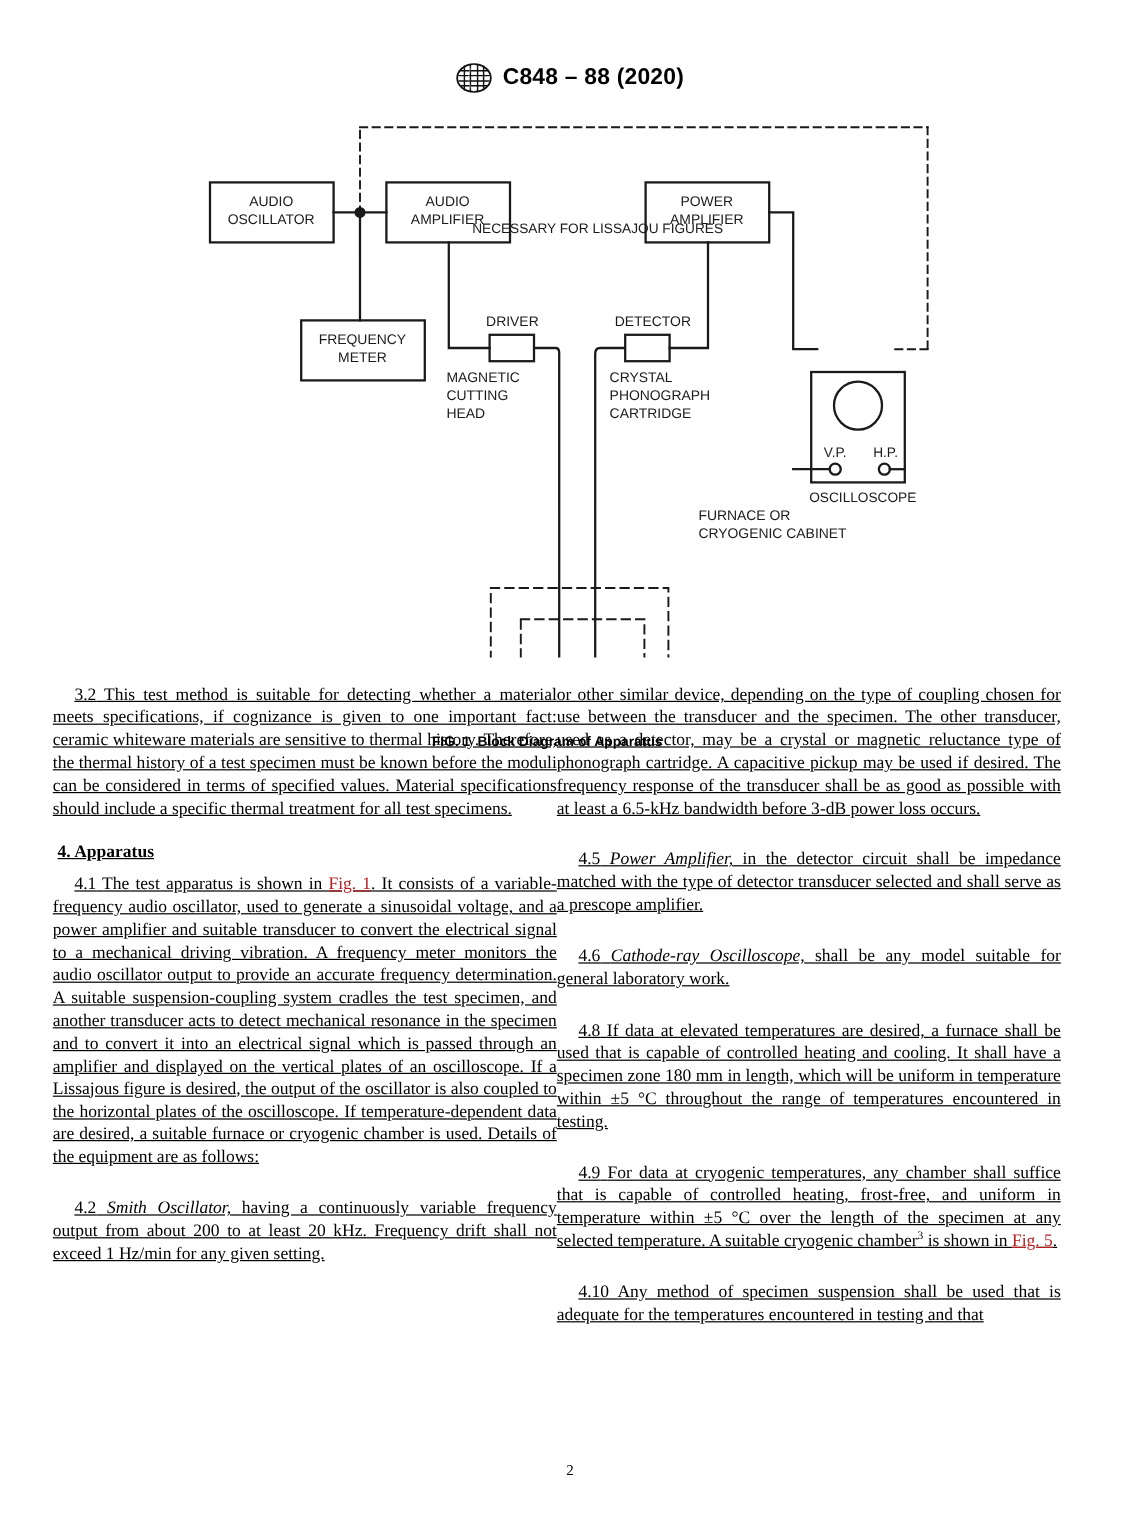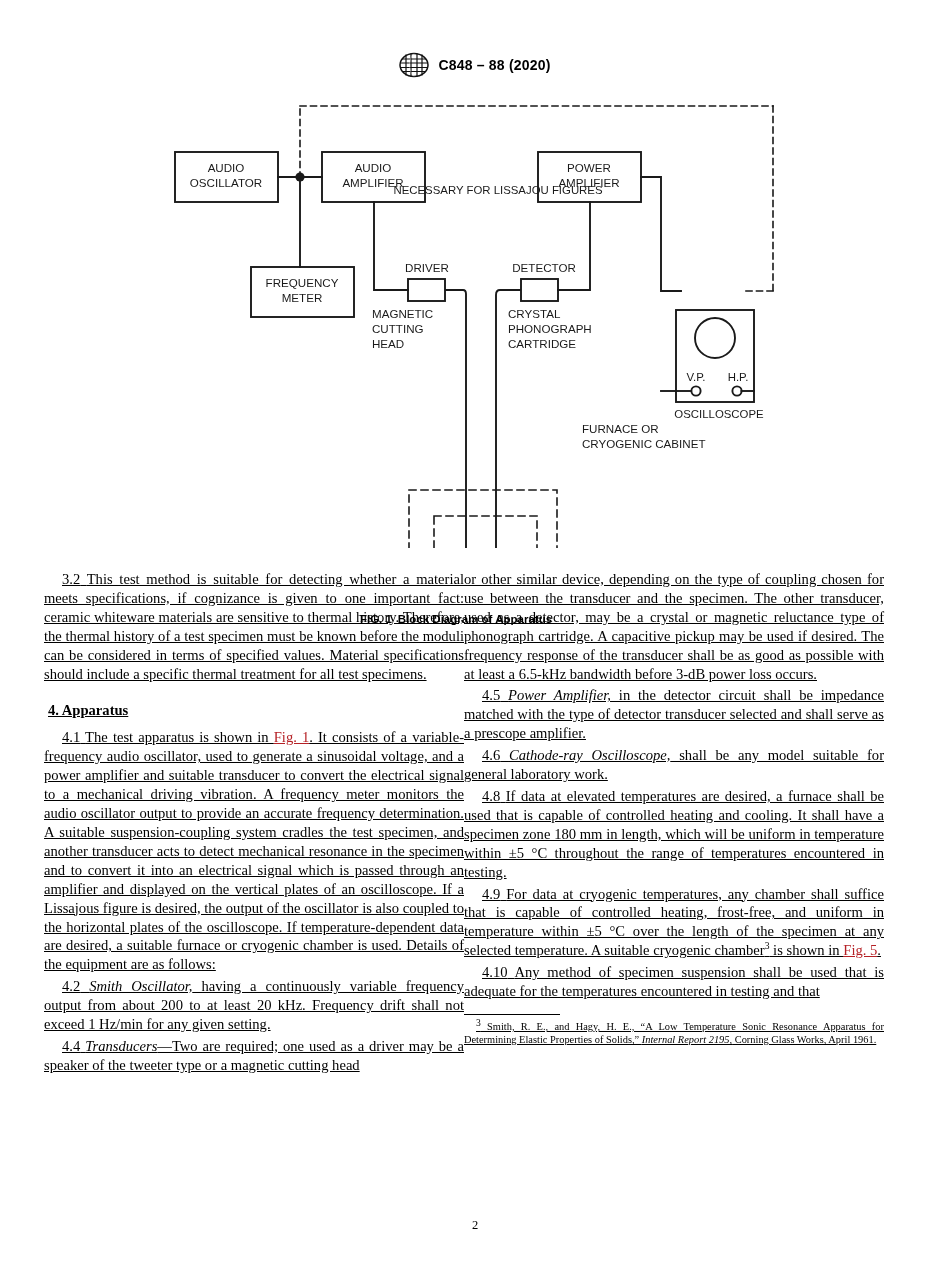--- a/index.html
+++ b/index.html
@@ -14,21 +14,21 @@
   .page { position:absolute; inset:0; }
 
   
   .header {
     position:absolute; top:52px; left:0; width:950px;
     display:flex; align-items:center; justify-content:center; gap:9px;
   }
   .astm-logo { width:30px; height:26px; display:block; }
   .std-desig {
     font-family:"Liberation Sans", sans-serif;
-    font-weight:bold; font-size:14px; letter-spacing:0.2px;
+    font-weight:bold; font-size:19px; letter-spacing:0.2px;
   }
 
   
   .figure { position:absolute; left:0; top:88px; width:950px; height:460px; }
   .fig-svg { display:block; }
   .fig-caption {
     position:absolute; top:525px; left:0; width:912px;
     text-align:center;
     font-family:"Liberation Sans", sans-serif;
     font-weight:bold; font-size:11.5px;
@@ -44,21 +44,21 @@
   .col { width:420px; }
 
   p.para {
     margin:0 0 0 0;
     font-size:14.6px;
     line-height:18.9px;
     text-align:justify;
     text-justify:inter-word;
     hyphens:none;
   }
-  p.para + p.para { margin-top:3px; }
+  p.para + p.para { margin-top:24px; }
   .ind { padding-left:0; }
   .ind::before { content:""; display:inline-block; width:18px; }
   h4.sec {
     margin:19px 0 9px 4px;
     font-size:14.6px;
     font-weight:bold;
     font-family:"Liberation Serif", serif;
   }
   i, .it { font-style:italic; }
   .xref { color:#b52025; }
@@ -208,39 +208,34 @@
 
       <p class="para ind"><span>3.2</span> <span>This test method is suitable for detecting whether a material meets specifications, if cognizance is given to one important fact: ceramic whiteware materials are sensitive to thermal history. Therefore, the thermal history of a test specimen must be known before the moduli can be considered in terms of specified values. Material specifications should include a specific thermal treatment for all test specimens.</span></p>
 
       <h4 class="sec">4.  Apparatus</h4>
 
       <p class="para ind"><span>4.1</span> <span>The test apparatus is shown in </span><a class="xref" href="#">Fig. 1</a><span>. It consists of a variable-frequency audio oscillator, used to generate a sinusoidal voltage, and a power amplifier and suitable transducer to convert the electrical signal to a mechanical driving vibration. A frequency meter monitors the audio oscillator output to provide an accurate frequency determination. A suitable suspension-coupling system cradles the test specimen, and another transducer acts to detect mechanical resonance in the specimen and to convert it into an electrical signal which is passed through an amplifier and displayed on the vertical plates of an oscilloscope. If a Lissajous figure is desired, the output of the oscillator is also coupled to the horizontal plates of the oscilloscope. If temperature-dependent data are desired, a suitable furnace or cryogenic chamber is used. Details of the equipment are as follows:</span></p>
 
       <p class="para ind"><span>4.2</span> <i>Smith Oscillator,</i><span> having a continuously variable frequency output from about 200 to at least 20 kHz. Frequency drift shall not exceed 1 Hz/min for any given setting.</span></p>
 
 
-      <p class="para ind"><span>4.4</span> <i>Transducers</i><span>—Two are required; one used as a driver may be a speaker of the tweeter type or a magnetic cutting head</span></p>
     </div>
 
     <div class="col">
 
       <p class="para">or other similar device, depending on the type of coupling chosen for use between the transducer and the specimen. The other transducer, used as a detector, may be a crystal or magnetic reluctance type of phonograph cartridge. A capacitive pickup may be used if desired. The frequency response of the transducer shall be as good as possible with at least a 6.5-kHz bandwidth before 3-dB power loss occurs.</p>
 
       <p class="para ind"><span>4.5</span> <i>Power Amplifier,</i><span> in the detector circuit shall be impedance matched with the type of detector transducer selected and shall serve as a prescope amplifier.</span></p>
 
       <p class="para ind"><span>4.6</span> <i>Cathode-ray Oscilloscope,</i><span> shall be any model suitable for general laboratory work.</span></p>
 
 
       <p class="para ind"><span>4.8</span> <span>If data at elevated temperatures are desired, a furnace shall be used that is capable of controlled heating and cooling. It shall have a specimen zone 180 mm in length, which will be uniform in temperature within ±5 °C throughout the range of temperatures encountered in testing.</span></p>
 
       <p class="para ind"><span>4.9</span> <span>For data at cryogenic temperatures, any chamber shall suffice that is capable of controlled heating, frost-free, and uniform in temperature within ±5 °C over the length of the specimen at any selected temperature. A suitable cryogenic chamber</span><sup>3</sup><span> is shown in </span><a class="xref" href="#">Fig. 5</a><span>.</span></p>
 
       <p class="para ind"><span>4.10</span> <span>Any method of specimen suspension shall be used that is adequate for the temperatures encountered in testing and that</span></p>
 
-      <div class="footnote-wrap">
-        <div class="fn-rule"></div>
-        <div class="footnote"><sup>3</sup><span> Smith, R. E., and Hagy, H. E., “A Low Temperature Sonic Resonance Apparatus for Determining Elastic Properties of Solids,” </span><i>Internal Report 2195,</i><span> Corning Glass Works, April 1961.</span></div>
-      </div>
     </div>
   </div>
 
   <div class="page-num">2</div>
 </div>
 
 </body></html>

